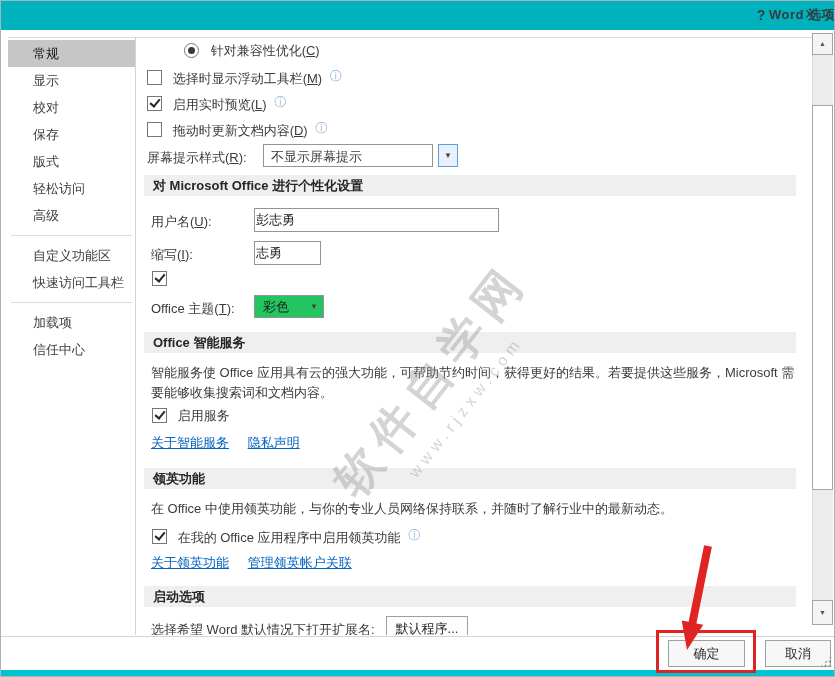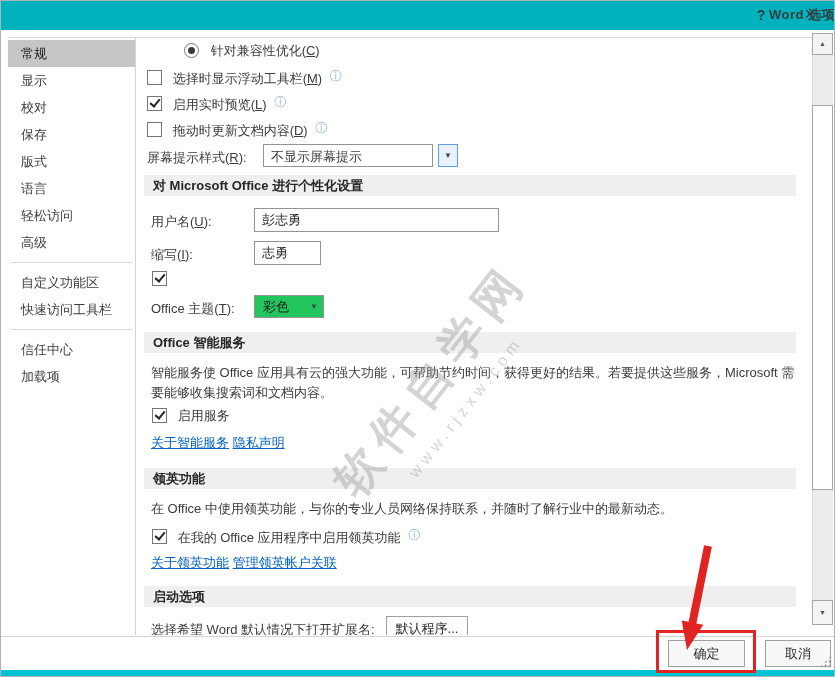--- a/index.html
+++ b/index.html
@@ -12,21 +12,21 @@
   .titlebar{position:absolute;left:0;top:0;width:835px;height:30px;background:#00b2bd;
     display:flex;align-items:center;color:#313d3e;font-size:13px;font-weight:700;justify-content:flex-end;}
   .title-text{padding-left:17px;letter-spacing:.5px;}
   .tb-help{position:absolute;right:62px;top:4px;width:24px;height:22px;text-align:center;
     line-height:22px;font-size:14px;font-weight:700;cursor:default;}
   .tb-close{position:absolute;right:12px;top:2px;width:26px;height:24px;text-align:center;
     line-height:24px;font-size:19px;font-weight:400;cursor:default;}
   .top-rule{position:absolute;left:8px;right:2px;top:37px;border-top:1px solid #d9d9d9;}
   
   .sidebar{position:absolute;left:8px;top:40px;width:127px;}
-  .side-item{height:27px;line-height:27px;padding-left:13px;font-size:13px;color:#3d3d3d;cursor:default;}
+  .side-item{height:27px;line-height:27px;padding-left:25px;font-size:13px;color:#3d3d3d;cursor:default;}
   .side-item.checked{background:#c6c6c6;color:#1a1a1a;}
   .side-divider{border-top:1px solid #dcdcdc;margin:6px 3px;}
   
   .viewport{position:absolute;left:135px;top:38px;width:676px;height:597px;overflow:hidden;
     border-left:1px solid #d4d4d4;background:#fff;font-size:13px;color:#3b3b3b;}
   .row{position:absolute;white-space:nowrap;}
   .lbl{vertical-align:middle;}
   
   .checkbox{display:inline-block;width:13px;height:13px;border:1px solid #767676;background:#fff;
     vertical-align:middle;margin-right:7px;position:relative;top:-1px;}
@@ -36,30 +36,30 @@
     background:#fff;vertical-align:middle;margin-right:8px;position:relative;top:-1px;}
   .radio.checked::after{content:"";position:absolute;left:3px;top:3px;width:7px;height:7px;
     border-radius:50%;background:#3a3a3a;}
   .info-icon{color:#8db4d9;font-size:12px;margin-left:4px;vertical-align:2px;font-style:normal;}
   
   .combo-field{position:absolute;height:23px;border:1px solid #949494;background:#fff;
     line-height:23px;padding-left:7px;box-sizing:border-box;}
   .combo-arrow-btn{position:absolute;width:20px;height:23px;border:1px solid #5f9ddd;background:#e7f2fc;
     box-sizing:border-box;text-align:center;line-height:21px;font-size:8px;color:#444;}
   .text-input{position:absolute;height:24px;border:1px solid #949494;background:#fff;
-    line-height:22px;padding-left:7px;box-sizing:border-box;color:#1f1f1f;}
+    line-height:22px;padding-left:1px;box-sizing:border-box;color:#1f1f1f;}
   .dropdown{position:absolute;height:23px;border:1px solid #949494;background:#22c55e;
     line-height:21px;padding:0 18px 0 8px;box-sizing:border-box;color:#1f1f1f;}
   .dropdown .dd-arrow{position:absolute;right:5px;top:0;font-size:8px;color:#444;line-height:21px;}
   
   .sec-header{position:absolute;left:8px;width:652px;height:21px;background:#efefef;
     line-height:21px;padding-left:9px;font-weight:700;color:#262626;box-sizing:border-box;}
   .para{position:absolute;left:15px;width:648px;line-height:20px;white-space:normal;color:#3b3b3b;}
   .link{color:#0563c1;text-decoration:underline;cursor:pointer;}
-  .links-row .link + .link{font-family:Liberation Serif, serif;}
+  .links-row .link + .link{margin-left:15px;font-family:Liberation Serif, serif;}
   .mini-btn{position:absolute;width:82px;height:25px;border:1px solid #a0a0a0;background:#fdfdfd;
     text-align:center;line-height:23px;box-sizing:border-box;color:#2b2b2b;}
   
   .scrollbar{position:absolute;left:812px;top:33px;width:21px;height:592px;}
   .sb-btn{position:absolute;left:0;width:21px;border:1px solid #a6a6a6;background:#f4f4f4;
     box-sizing:border-box;text-align:center;color:#555;font-size:7px;}
   .sb-up{top:0;height:22px;line-height:20px;}
   .sb-down{bottom:0;height:25px;line-height:23px;}
   .sb-track{position:absolute;left:0;top:22px;bottom:25px;width:21px;background:#ececec;box-sizing:border-box;border-left:1px solid #dcdcdc;}
   .sb-thumb{position:absolute;left:0;top:72px;width:21px;height:385px;background:#fff;
@@ -95,29 +95,28 @@
   <span class="tb-close">×</span>
 </div>
 <div class="top-rule"></div>
 
 <div class="sidebar">
   <div class="side-item checked">常规</div>
   <div class="side-item">显示</div>
   <div class="side-item">校对</div>
   <div class="side-item">保存</div>
   <div class="side-item">版式</div>
-  <div class="side-item">语言</div>
   <div class="side-item">轻松访问</div>
   <div class="side-item">高级</div>
   <div class="side-divider"></div>
   <div class="side-item">自定义功能区</div>
   <div class="side-item">快速访问工具栏</div>
   <div class="side-divider"></div>
+  <div class="side-item">加载项</div>
   <div class="side-item">信任中心</div>
-  <div class="side-item">加载项</div>
 </div>
 
 <div class="viewport">
 
   <div class="row" style="left:48px;top:4px;">
     <span class="radio checked"></span>
     <span class="lbl">针对兼容性优化(<u>C</u>)</span>
   </div>
 
   <div class="row" style="left:11px;top:30px;">

